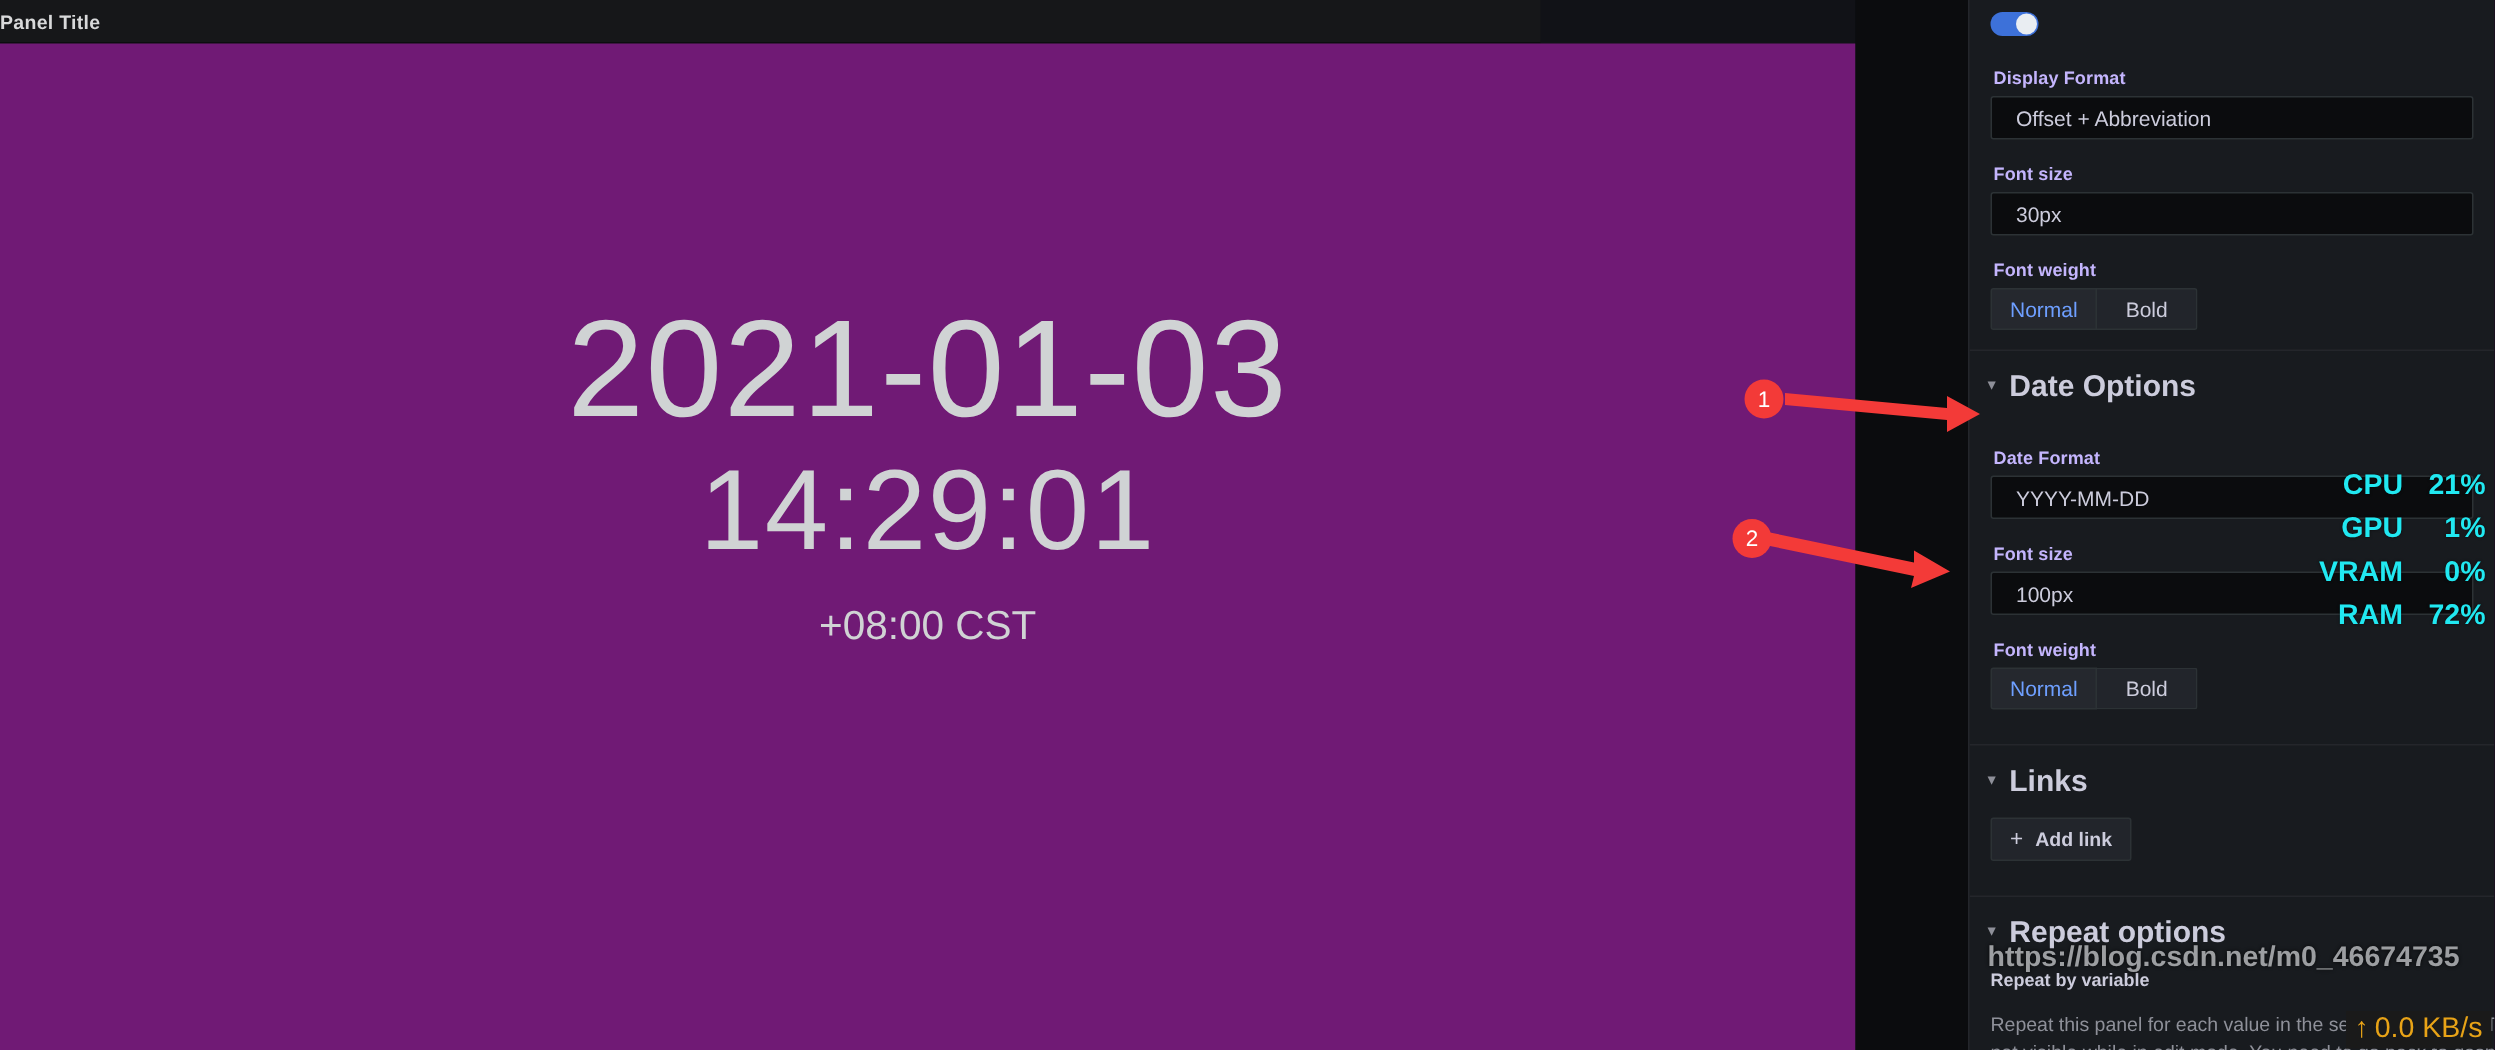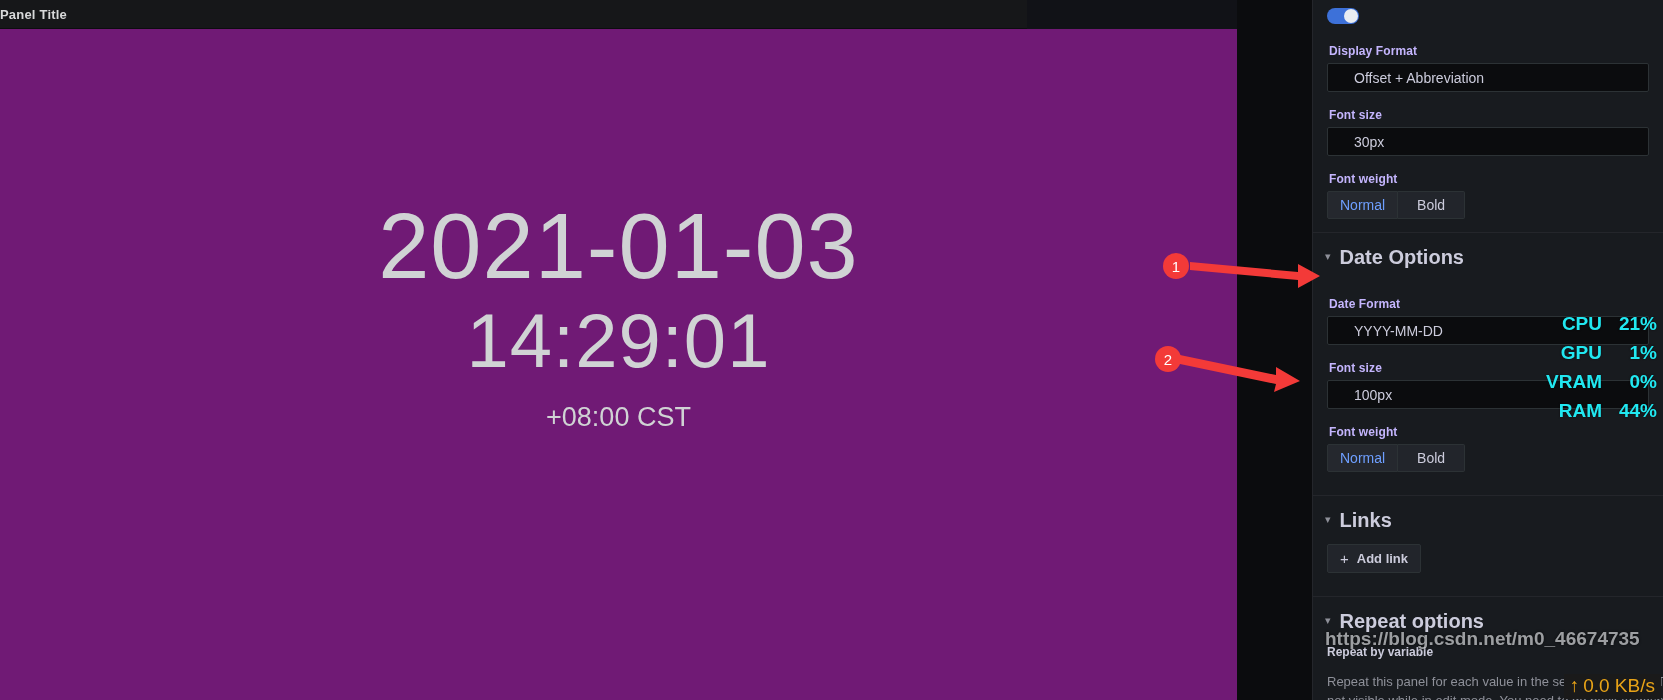--- a/index.html
+++ b/index.html
@@ -57,21 +57,21 @@
 
   .opt-inner { padding: 0 0 0 0; }
   .field { padding: 0 14px; }
   .field-label {
     color: #c4b5fd; font-size: 12px; font-weight: bold;
     margin: 0 0 5px 2px; letter-spacing: .1px;
   }
   .input-box {
     height: 29px; background: #0b0c0e;
     border: 1px solid #2c3235; border-radius: 2px;
-    display: flex; align-items: center; padding: 0 26px;
+    display: flex; align-items: center; padding: 0 16px;
     color: #ccccdc; font-size: 14px;
   }
   .spacer-16 { height: 16px; }
   .spacer-10 { height: 10px; }
   .spacer-8  { height: 8px; }
 
   
   .toggle {
     width: 32px; height: 16px; border-radius: 9px; background: #3d71d9;
     position: relative; display: inline-block;
@@ -303,21 +303,21 @@
     <div class="stat-row">
       <span>GPU</span>
       <span class="stat-val">1%</span>
     </div>
     <div class="stat-row">
       <span>VRAM</span>
       <span class="stat-val">0%</span>
     </div>
     <div class="stat-row">
       <span>RAM</span>
-      <span class="stat-val">44%</span>
+      <span class="stat-val">72%</span>
     </div>
   </div>
 
   <div class="watermark">https://blog.csdn.net/m0_46674735</div>
 
   <div class="netspeed">
     <span>↑</span>
     <span>0.0 KB/s</span>
   </div>
 

